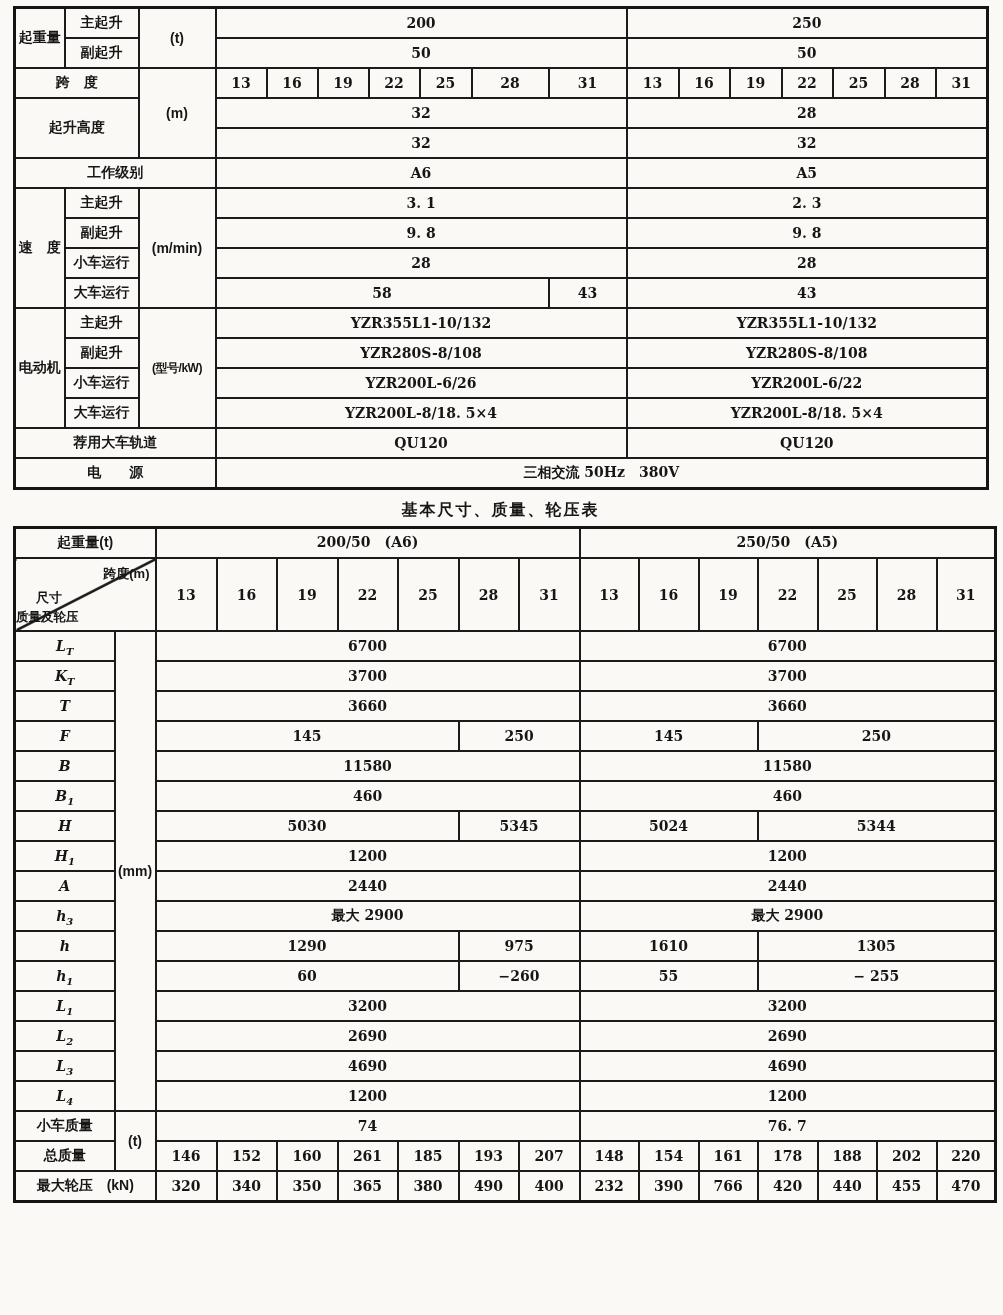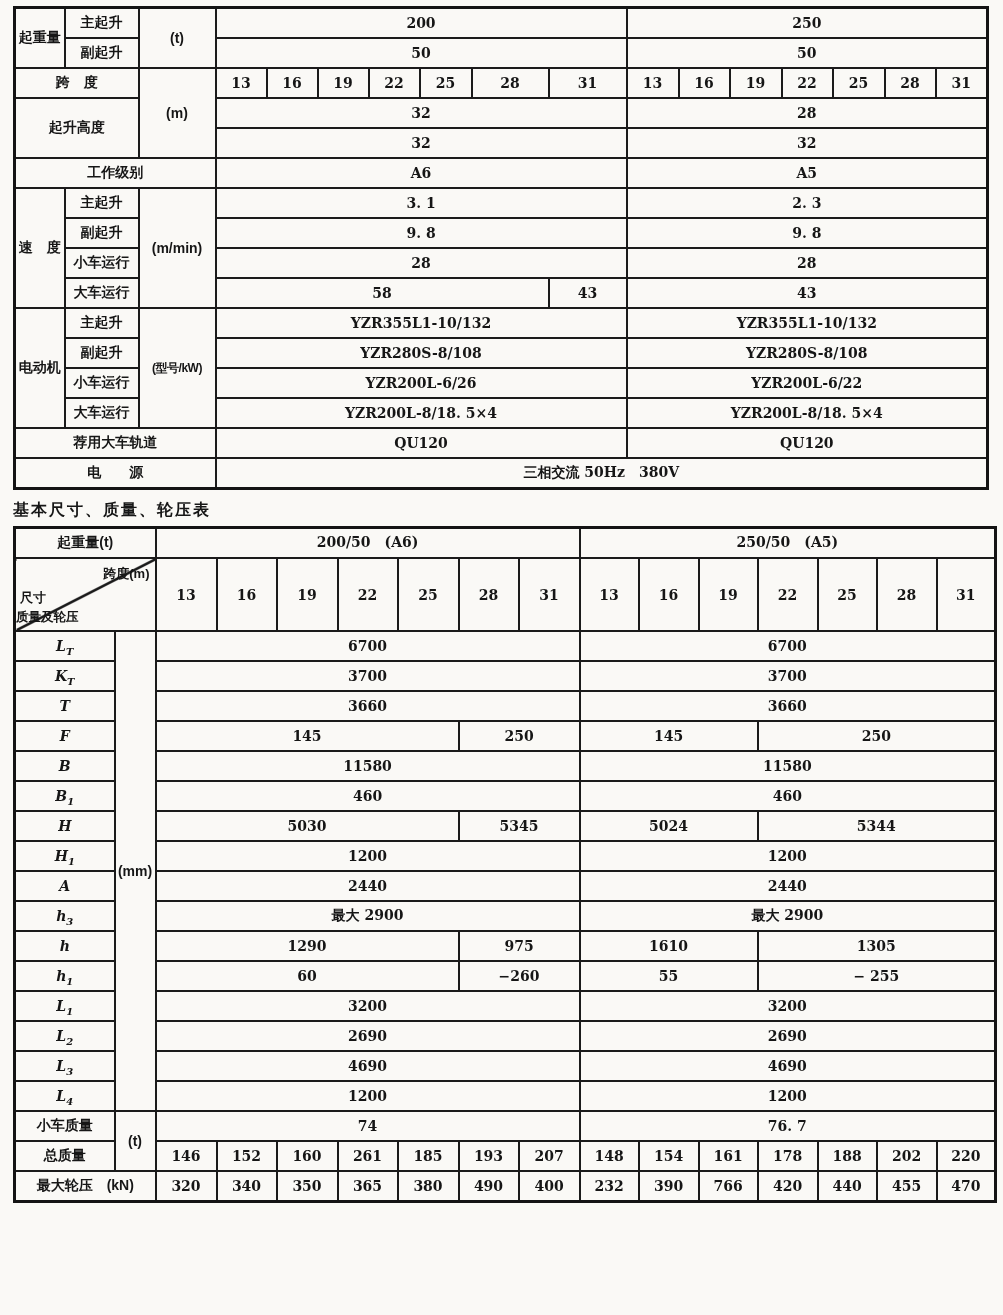--- a/index.html
+++ b/index.html
@@ -7,21 +7,21 @@
     width:1003px;height:1315px;overflow:hidden;
     background:#faf9f6;color:#161616;
     font-family:"Liberation Sans",sans-serif;
   }
   .page{padding:6px 15px 0 13px;}
   .t1title{
     text-align:center;font-size:19px;font-weight:bold;letter-spacing:4px;
     margin:3px 0 24px 0;
   }
   .t2title{
-    font-size:16px;font-weight:bold;letter-spacing:2px;
+    text-align:center;font-size:16px;font-weight:bold;letter-spacing:2px;
     margin:10px 0 5px 0;
   }
   table{border-collapse:collapse;table-layout:fixed;border:3px solid #141414;}
   #t1{width:973px;}
   #t2{width:981px;}
   td{
     border:2px solid #1b1b1b;height:28px;padding:0 2px;
     text-align:center;vertical-align:middle;overflow:hidden;
     font-family:"DejaVu Serif",serif;font-weight:bold;font-size:14px;
     white-space:nowrap;
@@ -34,21 +34,21 @@
   td.diag{
     position:relative;height:71px;padding:0;
     background:linear-gradient(to bottom right,
       transparent calc(50% - 1.6px),
       #1b1b1b calc(50% - 0.6px),
       #1b1b1b calc(50% + 1.0px),
       transparent calc(50% + 2.0px));
   }
   .diag span{position:absolute;font-family:"Liberation Sans",sans-serif;font-weight:bold;font-size:13px;}
   .diag .dtop{top:6px;right:5px;}
-  .diag .dmid{top:30px;left:4px;}
+  .diag .dmid{top:30px;left:20px;}
   .diag .dbot{bottom:4px;left:0;font-size:12.5px;}
   .footnote{font-size:14.5px;font-weight:bold;margin:17px 0 0 2px;letter-spacing:1px;}
 </style>
 </head>
 <body>
 
 <div class="page">
 
 
   <table id="t1">

